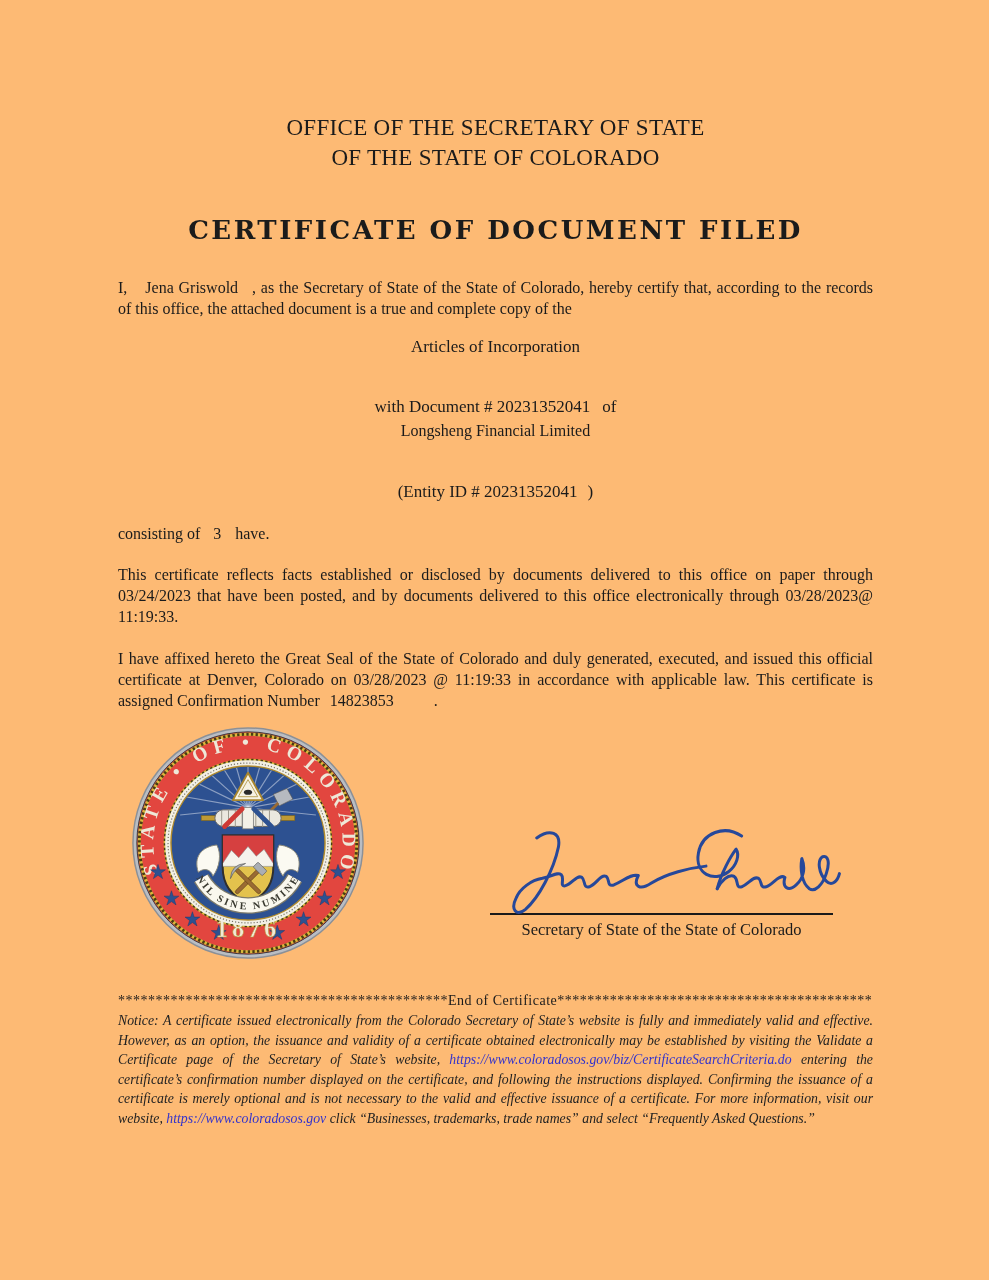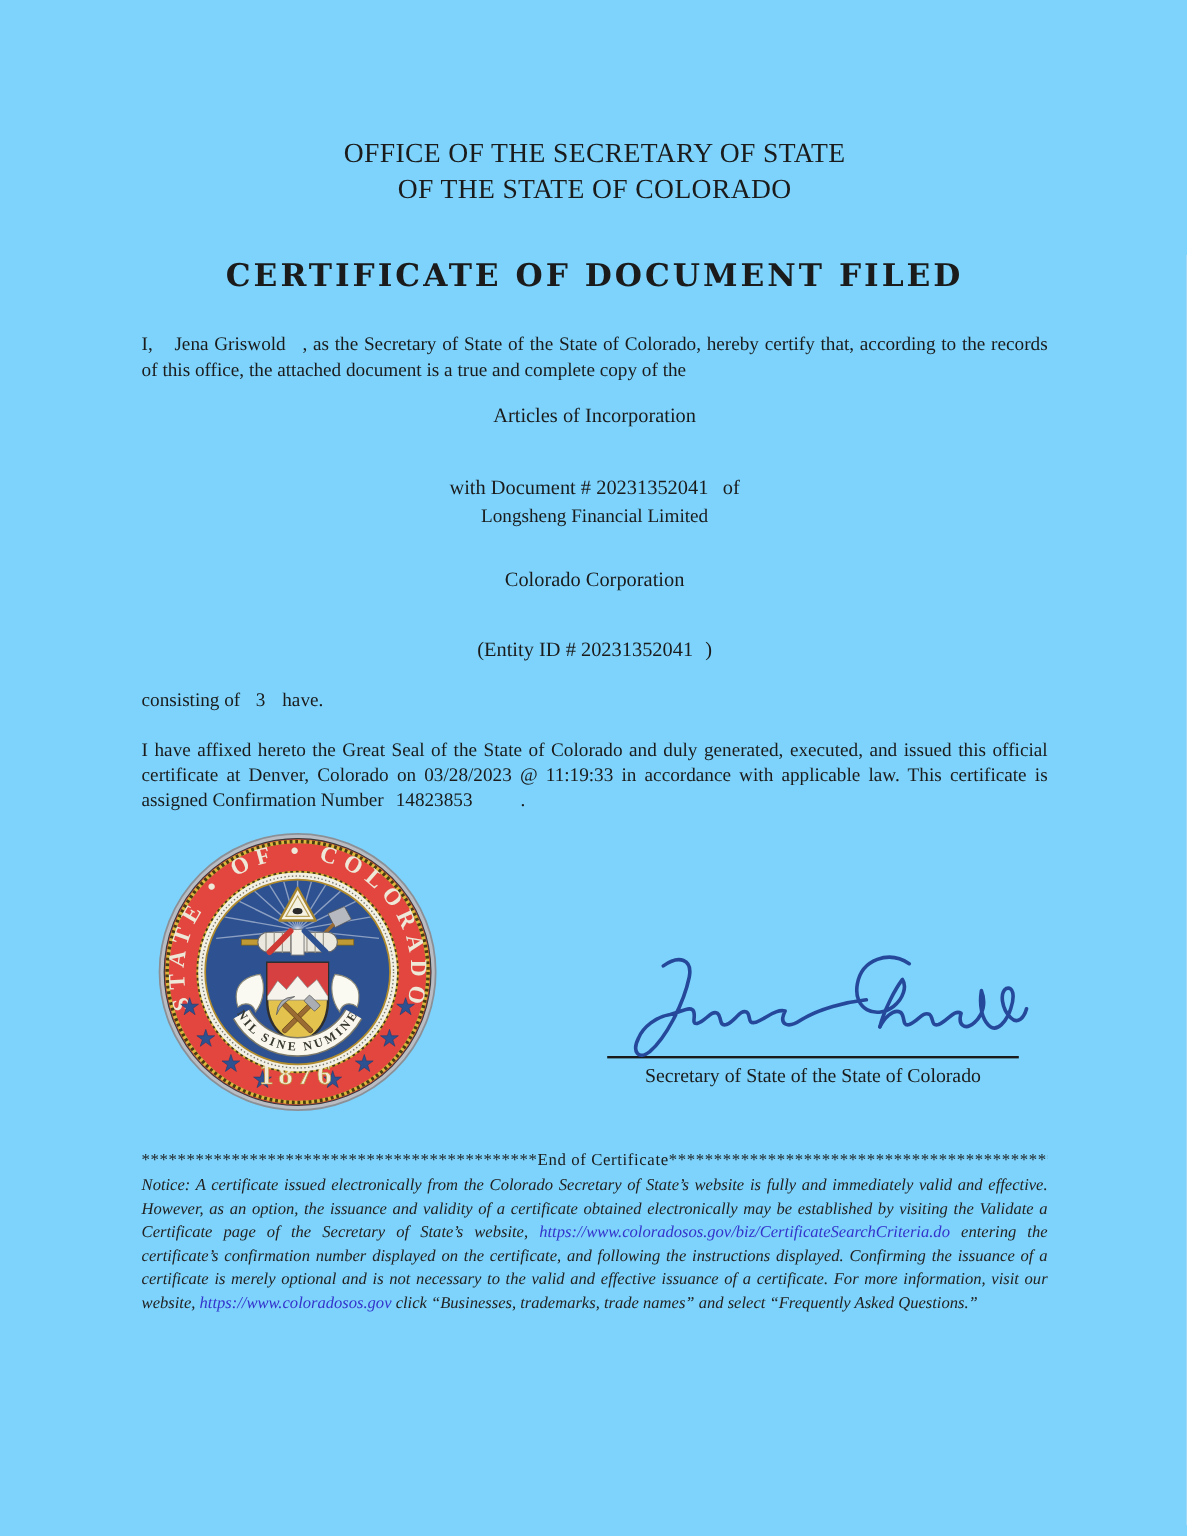--- a/index.html
+++ b/index.html
@@ -1,19 +1,19 @@
 <!DOCTYPE html>
 <html><head>
 <meta charset="utf-8">
 <style>
   html,body{margin:0;padding:0;background:#e8e8e8;}
   .page{
     position:relative;
     width:989px;height:1280px;
-    background:#7dd3fc;
+    background:#fdba74;
     box-sizing:border-box;
     padding:113px 116px 0 118px;
     font-family:"Liberation Serif", serif;
     color:#1b1b1b;
     overflow:hidden;
   }
   .hdr{ text-align:center; font-size:23px; line-height:30px; letter-spacing:0.3px; }
   .title{
     margin-top:41px;
     text-align:center;
@@ -25,21 +25,21 @@
   }
   .para{ font-size:16px; line-height:21px; text-align:justify; margin:0; }
   .cline{ text-align:center; font-size:17px; line-height:21px; }
   .entity-name{ font-size:16px; line-height:25px; }
   .mt1{margin-top:1px}.mt12{margin-top:17px}.mt18{margin-top:21px}
   .mt20{margin-top:20px}.mt21{margin-top:21px}.mt29{margin-top:29px}.mt31{margin-top:31px}
   .mt38{margin-top:38px}.mt39{margin-top:39px}.g10{margin-left:10px}.g12{margin-left:12px}.g13{margin-left:13px}
   .g14{margin-left:14px}.g18{margin-left:18px}.g40{margin-left:40px}
   .seal-row{ position:relative; height:235px; margin-top:15px; }
   .seal{ position:absolute; left:13px; top:0; width:234px; height:234px; }
-  .sig-block{ position:absolute; left:388px; top:95px; width:343px; }
+  .sig-block{ position:absolute; left:372px; top:95px; width:343px; }
   .sig-svg{ display:block; width:352px; height:94px; margin-left:8px; margin-bottom:-2px; }
   .sig-line{ border-top:2px solid #1a1a1a; width:343px; }
   .sig-label{ text-align:center; font-size:16.5px; margin-top:5px; }
   .footer{ margin-top:32px; }
   .endline{ font-size:14px; white-space:nowrap; overflow:hidden; text-align:center; letter-spacing:0.5px; }
   .notice{ font-size:13.8px; font-style:italic; line-height:19.5px; text-align:justify; margin:2px 0 0 0; color:#222; }
   .u{ }
   .lnk{ color:#3333cc; cursor:pointer; text-decoration:none; }
 </style>
 </head>
@@ -56,27 +56,27 @@
 
   <p class="para mt31"><span>I,</span><span class="g18">Jena Griswold</span><span class="g14">, as the Secretary of State of the State of Colorado, hereby certify that, according to the records of this office, the attached document is a true and complete copy of the</span></p>
 
   <div class="cline mt12">Articles of Incorporation</div>
 
   <div class="cline mt39"><span>with Document #</span>
     <span>20231352041</span><span class="g12">of</span></div>
 
   <div class="cline entity-name mt1">Longsheng Financial Limited</div>
 
-  <div class="cline mt29">Colorado Corporation</div>
 
   <div class="cline mt38"><span>(Entity ID #</span>
     <span>20231352041</span><span class="g10">)</span></div>
 
   <p class="para mt21"><span>consisting of</span><span class="g13">3</span><span class="g14">have.</span></p>
 
+  <p class="para mt20">This certificate reflects facts established or disclosed by documents delivered to this office on paper through 03/24/2023 that have been posted, and by documents delivered to this office electronically through 03/28/2023@ 11:19:33.</p>
 
   <p class="para mt18"><span>I have affixed hereto the Great Seal of the State of Colorado and duly generated, executed, and issued this official certificate at Denver, Colorado on 03/28/2023 @ 11:19:33 in accordance with applicable law. This certificate is assigned Confirmation Number</span><span class="g10">14823853</span><span class="g40">.</span></p>
 
   <div class="seal-row">
 
     <svg class="seal" viewBox="0 0 240 240" aria-hidden="true">
       <defs>
         <path id="star5" d="M0,-8 L1.8,-2.5 L7.6,-2.5 L2.9,1 L4.7,6.5 L0,3.1 L-4.7,6.5 L-2.9,1 L-7.6,-2.5 L-1.8,-2.5 Z"></path>
         <clipPath id="innerClip">
             <circle cx="120" cy="120" r="78"></circle>

